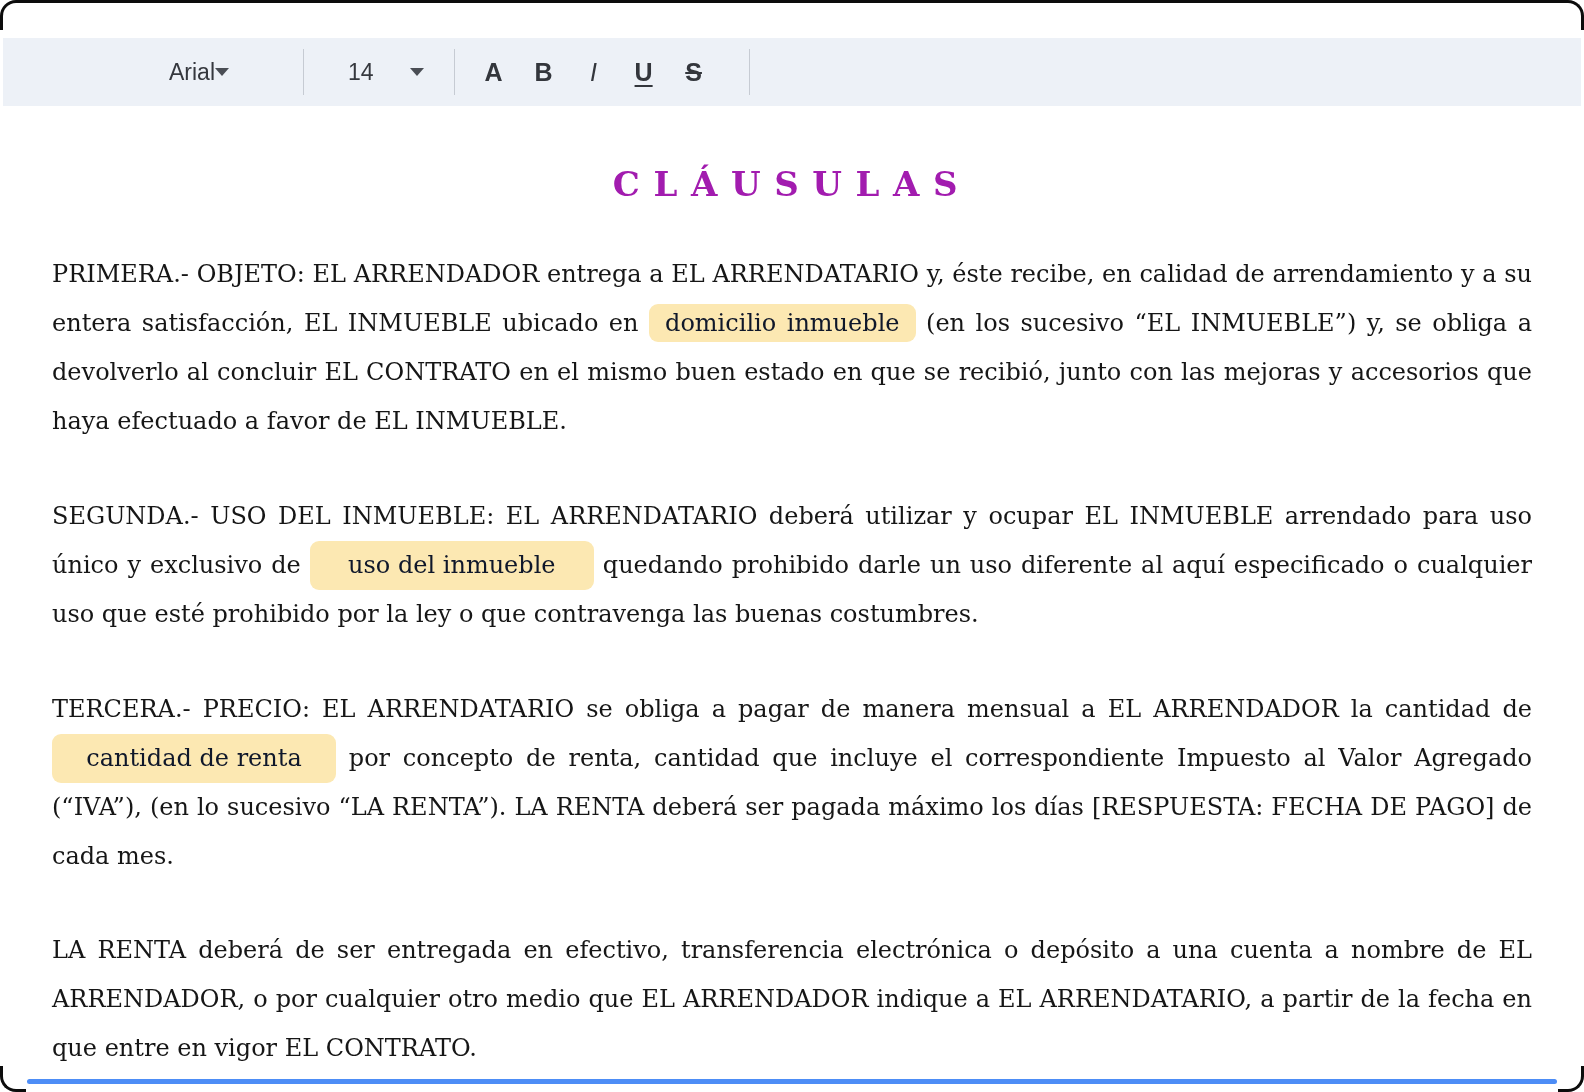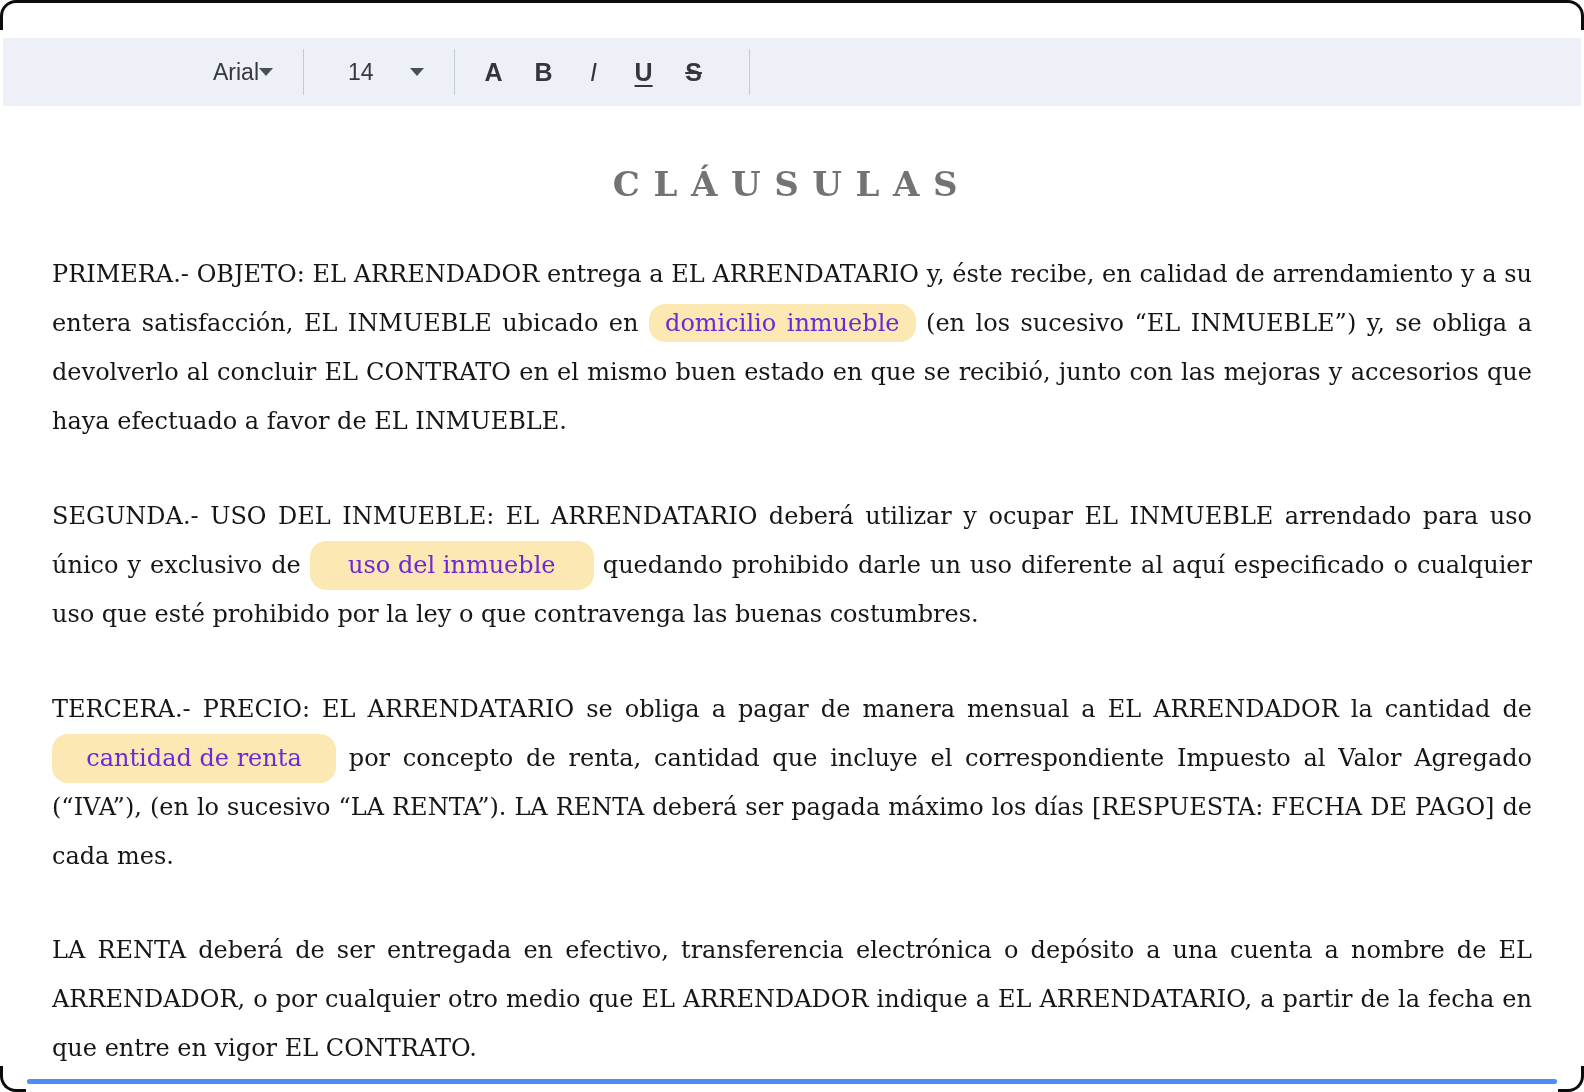--- a/index.html
+++ b/index.html
@@ -34,21 +34,21 @@
     position: absolute; top: 38px; left: 3px; right: 3px; height: 68px;
     background: #edf1f7;
     display: flex; align-items: center;
     padding-left: 122px;
     color: #383c42;
   }
   .dropdown {
     display: flex; align-items: center; cursor: pointer;
     font-size: 23px; color: #35383e;
   }
-  .font-dropdown { width: 148px; justify-content: flex-end; }
+  .font-dropdown { width: 148px; justify-content: center; }
   .size-dropdown { margin-left: 44px; }
   .size-dropdown .dd-value { margin-right: 36px; }
   .caret {
     width: 0; height: 0;
     border-left: 7px solid transparent;
     border-right: 7px solid transparent;
     border-top: 8px solid #4a4e55;
   }
   .tb-divider {
     width: 1px; height: 46px; background: #c6cbd3; margin-left: 30px;
@@ -67,38 +67,38 @@
   .fmt-s { font-weight: 700; text-decoration: line-through; }
 
   
   .doc {
     position: absolute; top: 106px; left: 0; right: 0; bottom: 20px;
     padding: 0 52px;
     overflow: hidden;
   }
   .doc-heading {
     font-family: "DejaVu Serif", serif;
-    font-size: 34px; font-weight: 700; color: #737373;
+    font-size: 34px; font-weight: 700; color: #a21caf;
     text-align: center;
     letter-spacing: 0.40em;
     margin: 58px 0 46px 0;
   }
   .para {
     font-family: "DejaVu Serif", serif;
     font-size: 24px; line-height: 2.04;
     color: #161616;
     text-align: justify;
     margin: 0 0 46px 0;
   }
   .run-bold { font-weight: 400; }
   .chip {
     background: #fce8b2;
-    border-radius: 16px;
+    border-radius: 9px;
     padding: 5px 16px;
-    color: #6d28d9;
+    color: #0f172a;
     white-space: nowrap;
     cursor: pointer;
   }
   .chip-wide {
     display: inline-block;
     min-width: 284px;
     text-align: center;
     padding: 0 16px;
   }
 </style>

